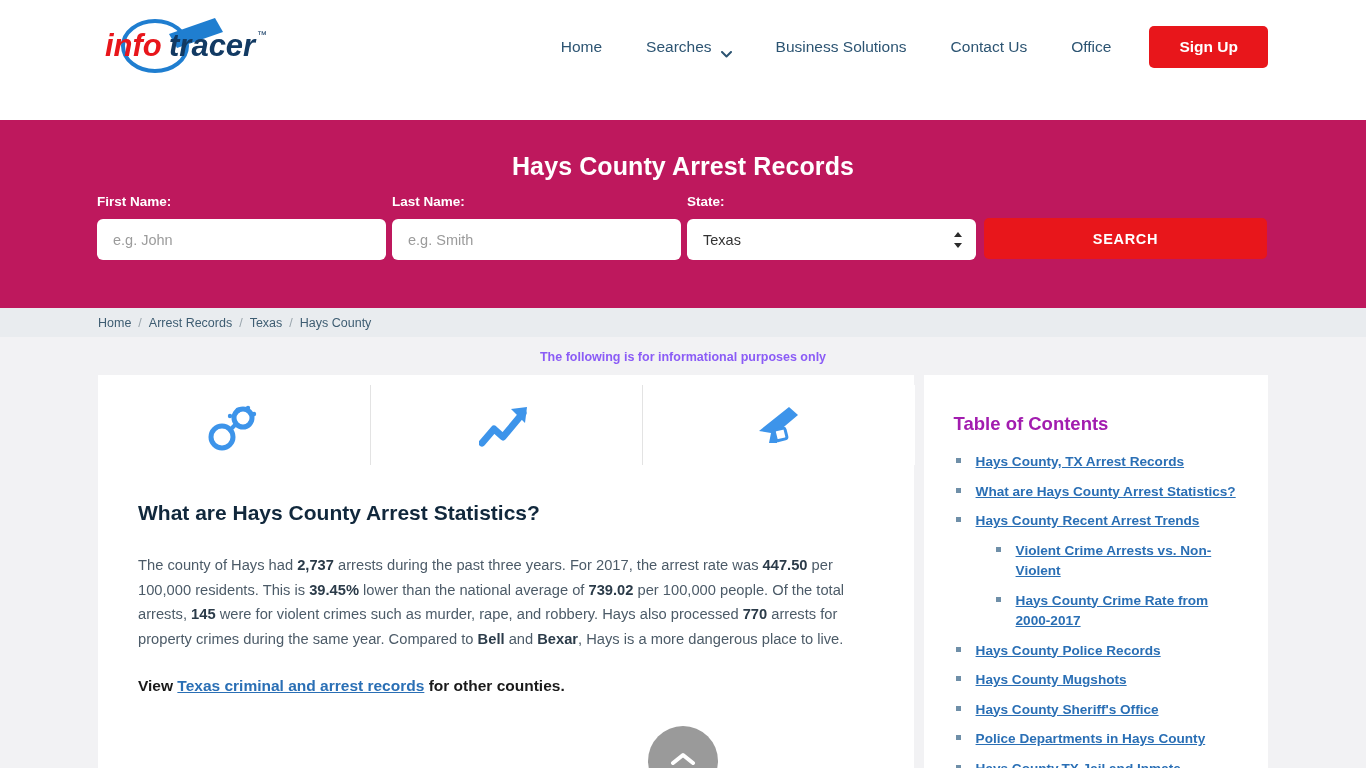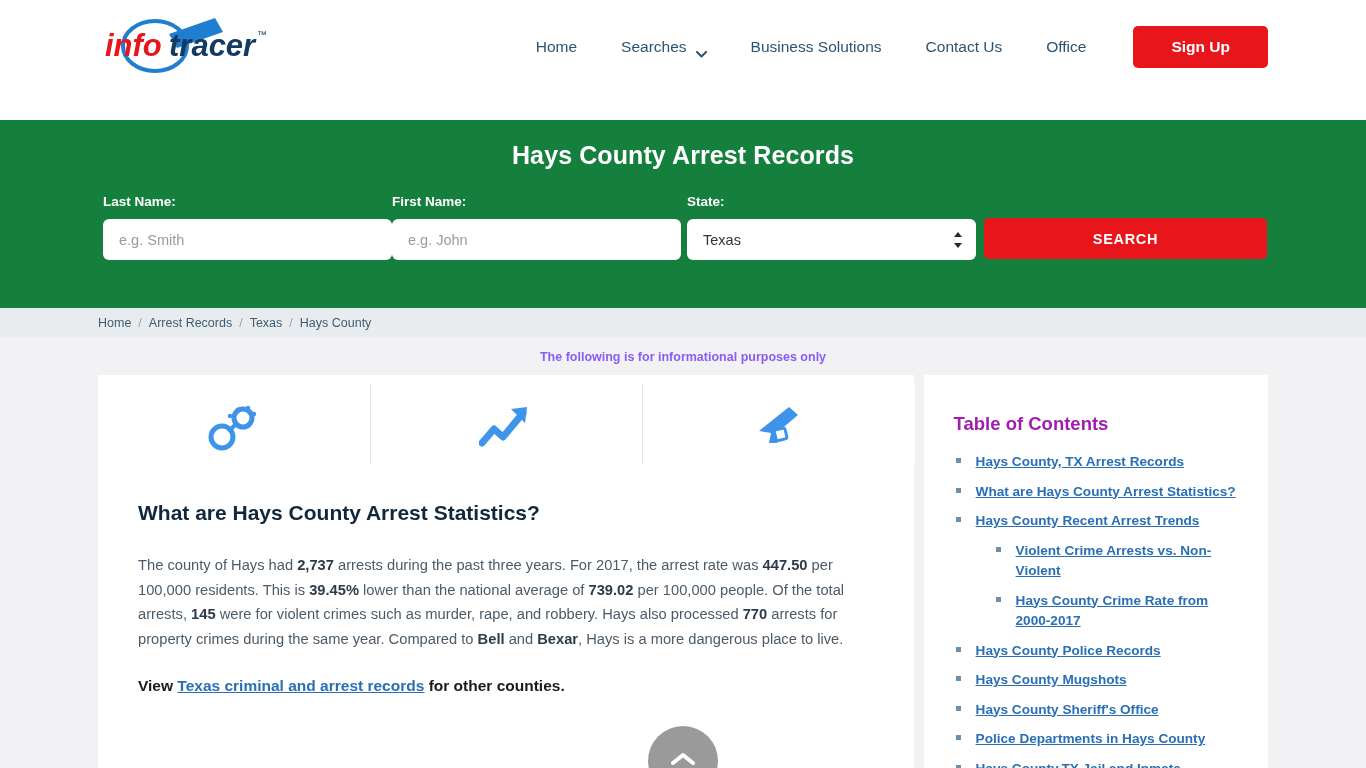--- a/index.html
+++ b/index.html
@@ -41,36 +41,36 @@
     cursor: pointer;
     display: flex;
     align-items: center;
     gap: 9px;
   }
   .chev {
     width: 11px; height: 7px;
     display: inline-block;
   }
   .signup {
-    margin-left: 25px;
+    margin-left: 16px;
     background: #e8161b;
     color: #fff;
     font-size: 15.5px;
     font-weight: bold;
     border-radius: 5px;
-    padding: 12px 38px;
+    padding: 12px 30px;
     cursor: pointer;
     white-space: nowrap;
   }
 
   
   .banner {
-    background: #15803d;
+    background: #be185d;
     height: 188px;
-    padding-top: 21px;
+    padding-top: 32px;
     position: relative;
   }
   .banner-title {
     text-align: center;
     color: #ffffff;
     font-size: 25px;
     font-weight: bold;
     letter-spacing: .1px;
   }
   .form-row {
@@ -327,28 +327,28 @@
     <div class="signup">Sign Up</div>
   </div>
 </div>
 
 <div class="banner">
 
   <div class="banner-title">Hays County Arrest Records</div>
 
   <div class="form-row">
 
+    <div class="field f-first">
+      <label class="flabel">First Name:</label>
+      <input class="inp" type="text" placeholder="e.g. John" style="">
+    </div>
+
     <div class="field f-last">
       <label class="flabel">Last Name:</label>
       <input class="inp" type="text" placeholder="e.g. Smith" style="">
-    </div>
-
-    <div class="field f-first">
-      <label class="flabel">First Name:</label>
-      <input class="inp" type="text" placeholder="e.g. John" style="">
     </div>
 
     <div class="field f-state">
       <label class="flabel">State:</label>
       <div class="sel-wrap">
         <select class="sel">
           <option>Texas</option>
         </select>
         <span class="spin">
           <svg width="10" height="18" viewBox="0 0 10 18">

